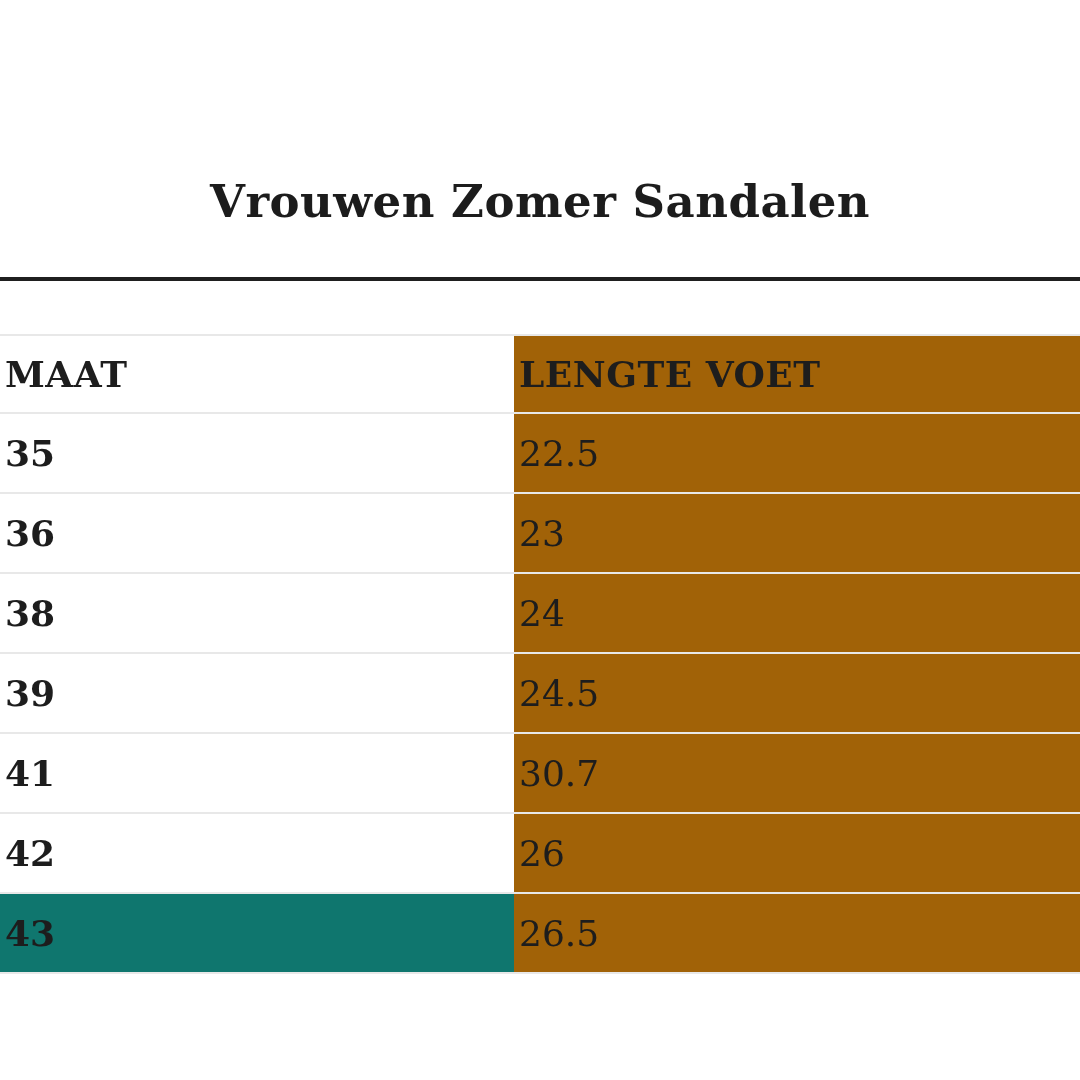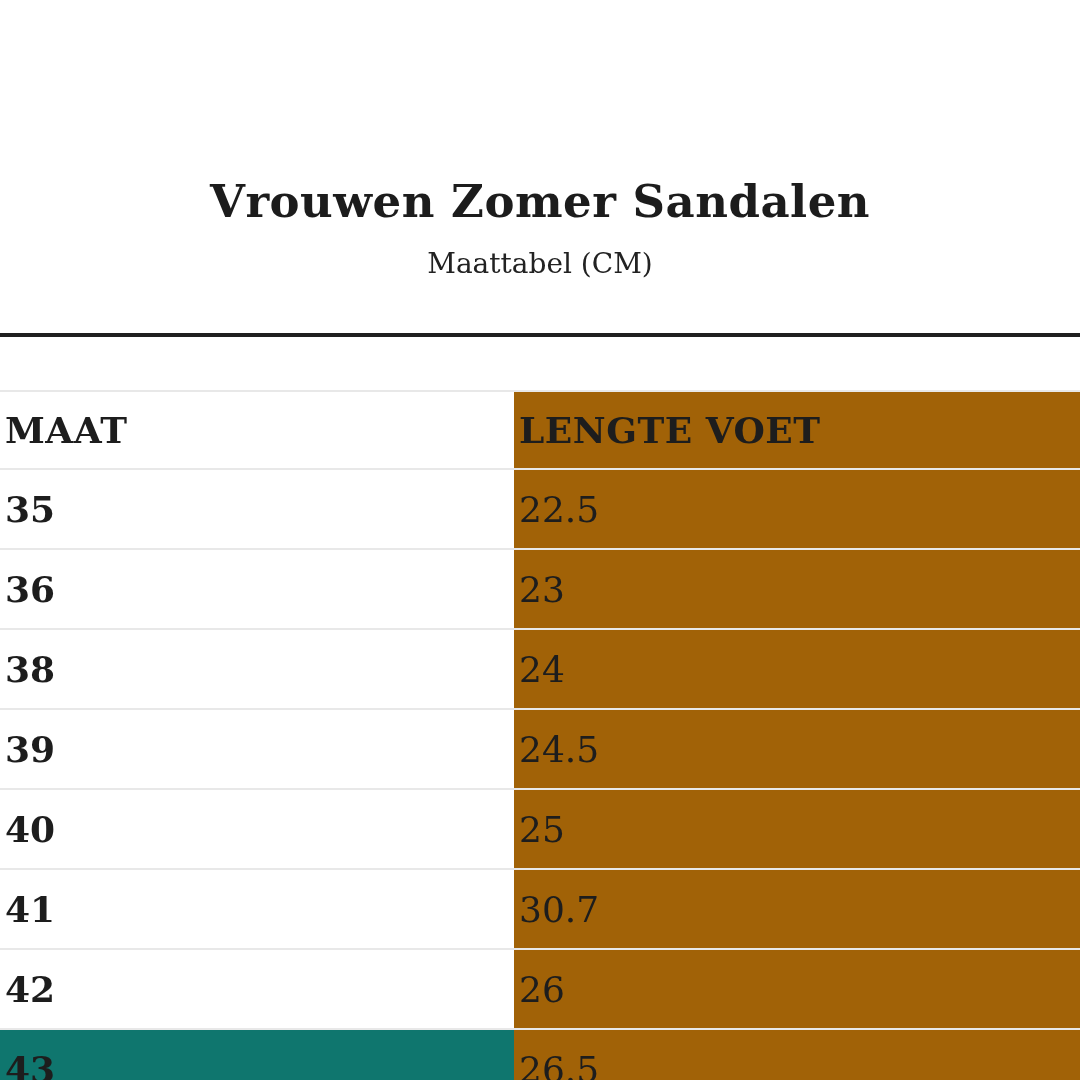--- a/index.html
+++ b/index.html
@@ -82,21 +82,20 @@
   
   table.size-table tbody tr:last-child .col-size {
     background: #0f766e;
   }
 </style>
 </head>
 <body>
 
 <div class="header">
   <h1 class="title">Vrouwen Zomer Sandalen</h1>
-  <h2 class="subtitle">Maattabel (CM)</h2>
 </div>
 
 <div class="divider"></div>
 
 <div class="table-wrap">
   <table class="size-table">
     <thead>
       <tr>
         <th class="col-size">MAAT</th>
         <th class="col-length">LENGTE VOET</th>
@@ -113,24 +112,20 @@
         </tr>
         <tr>
           <td class="col-size">38</td>
           <td class="col-length">24</td>
         </tr>
         <tr>
           <td class="col-size">39</td>
           <td class="col-length">24.5</td>
         </tr>
         <tr>
-          <td class="col-size">40</td>
-          <td class="col-length">25</td>
-        </tr>
-        <tr>
           <td class="col-size">41</td>
           <td class="col-length">30.7</td>
         </tr>
         <tr>
           <td class="col-size">42</td>
           <td class="col-length">26</td>
         </tr>
         <tr>
           <td class="col-size">43</td>
           <td class="col-length">26.5</td>

